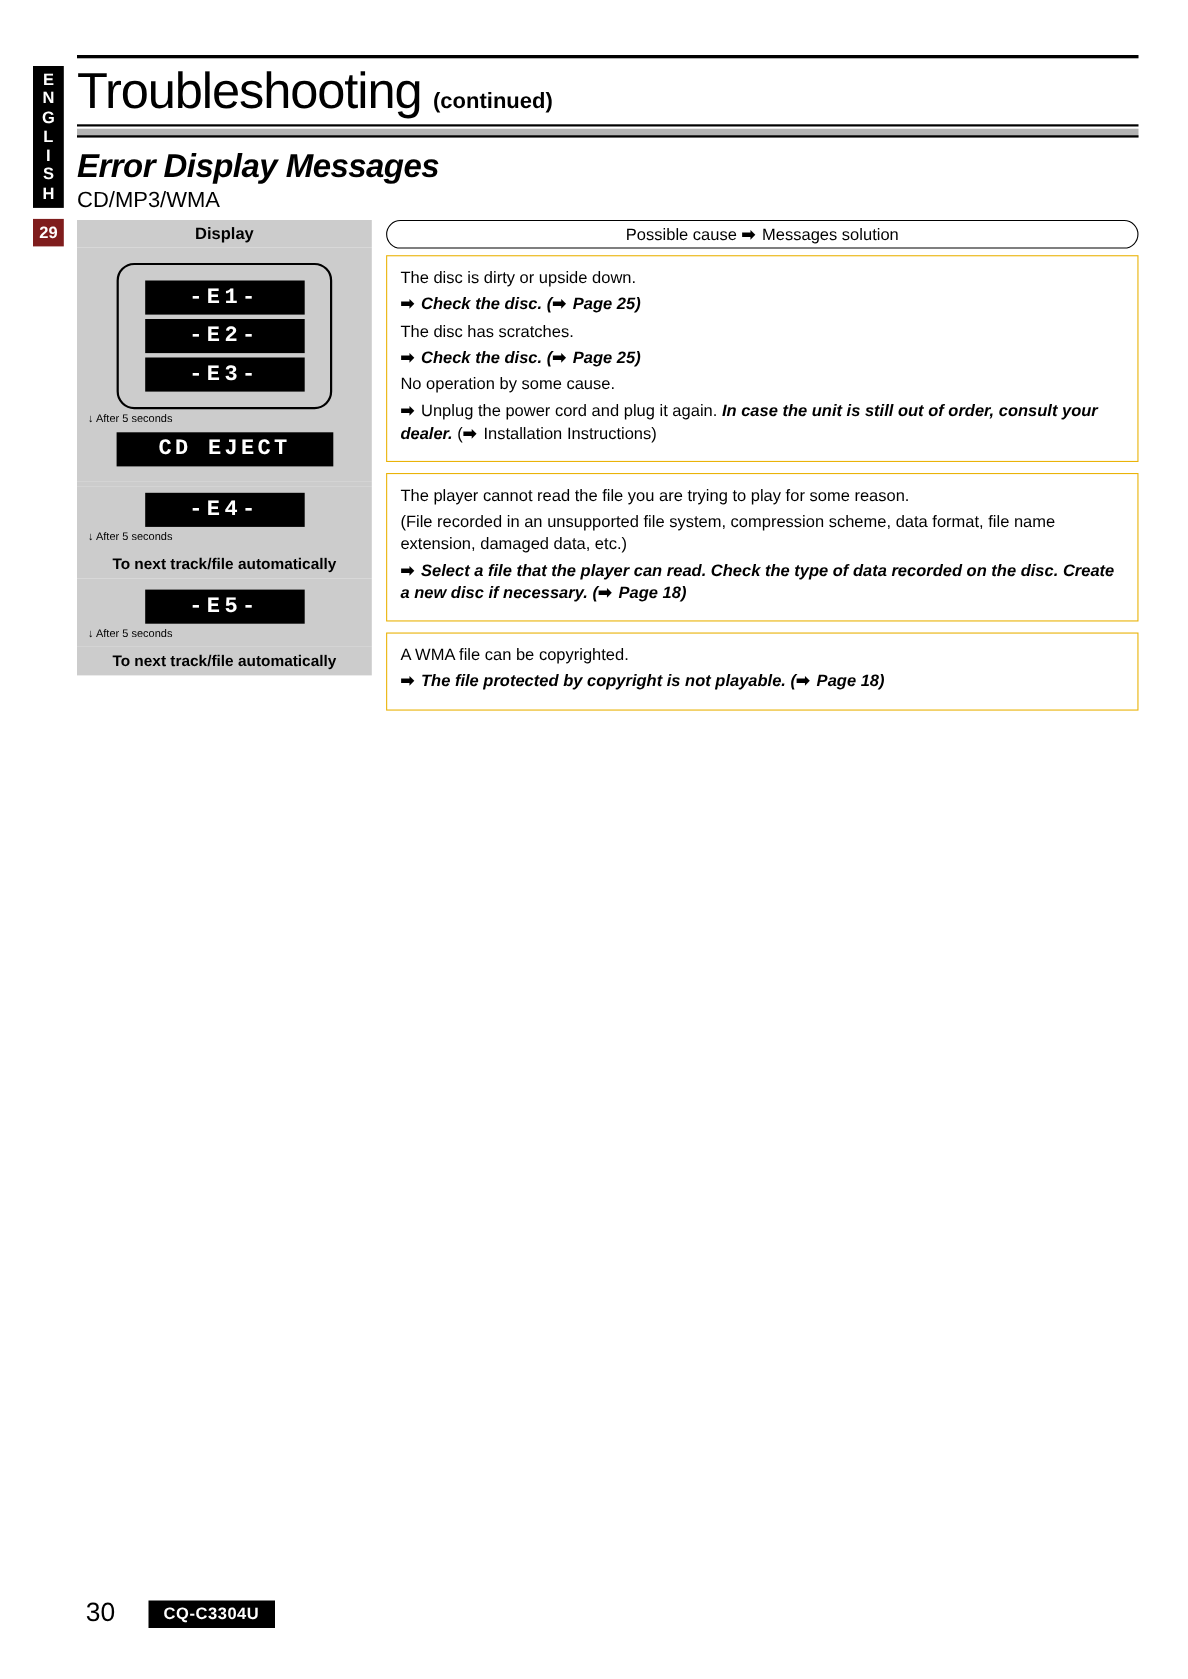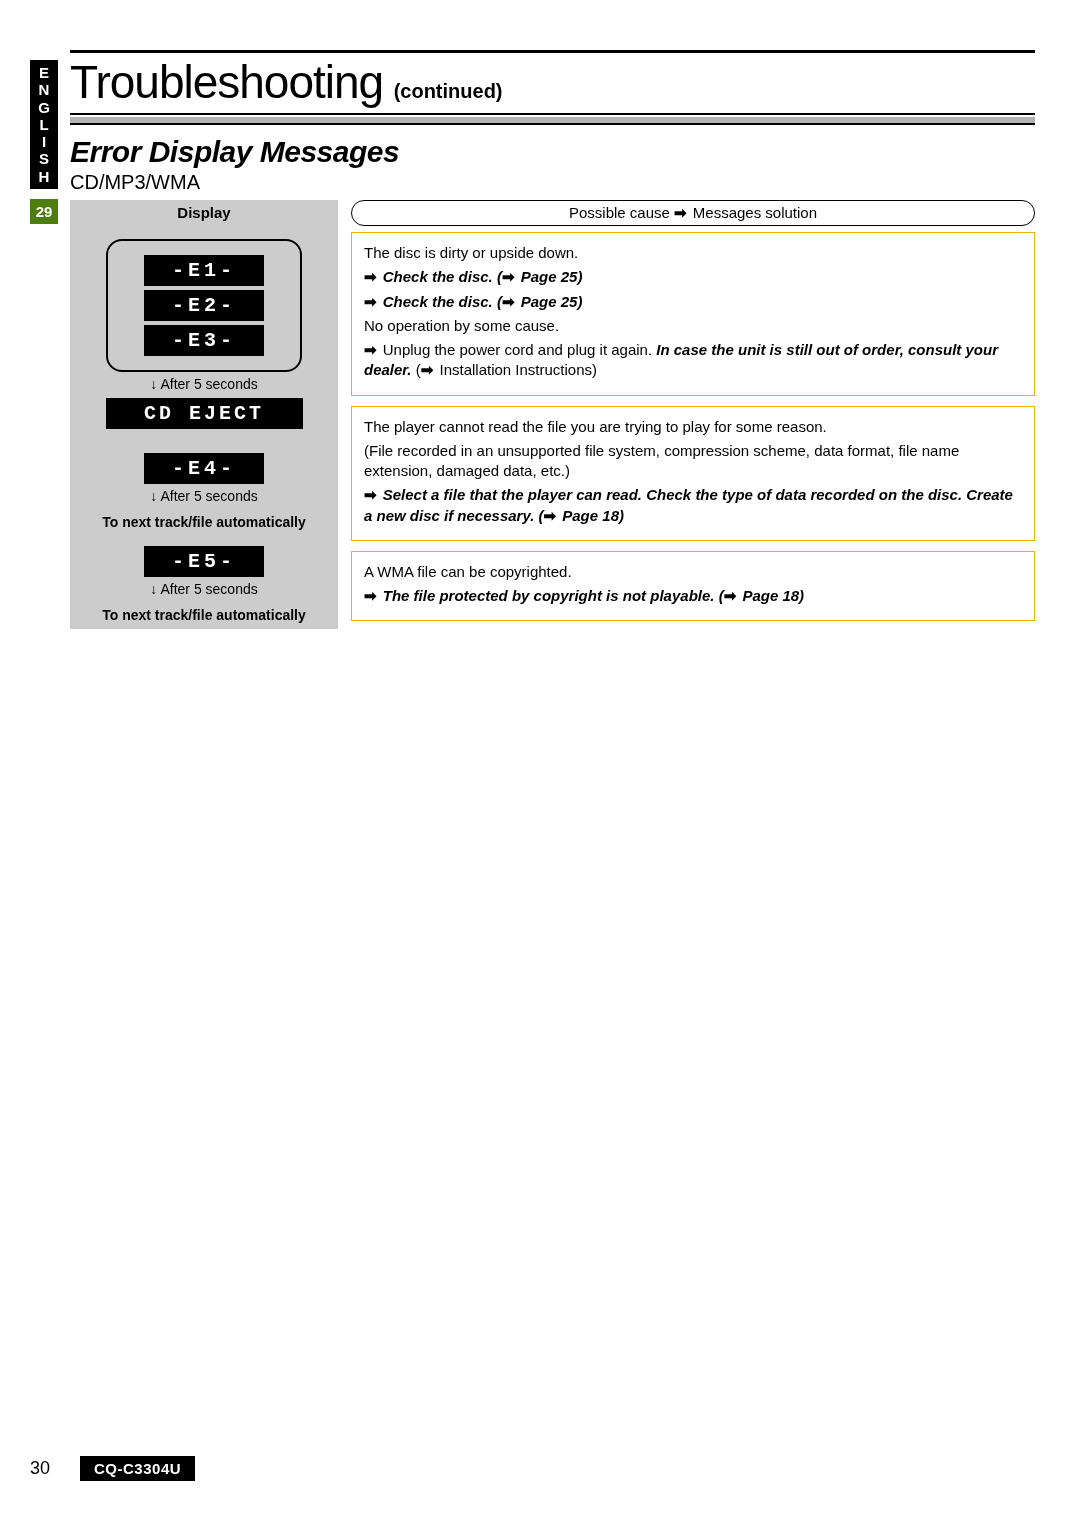--- a/index.html
+++ b/index.html
@@ -21,21 +21,21 @@
     background: #000;
     color: #fff;
     font-weight: bold;
     font-size: 15px;
     text-align: center;
     padding: 4px 0;
     letter-spacing: 0px;
     line-height: 1.15;
   }
   .page-tab {
-    background: #4d7c0f;
+    background: #7f1d1d;
     color: #fff;
     font-weight: bold;
     text-align: center;
     padding: 4px 0;
     margin-top: 10px;
     font-size: 15px;
   }
   .main {
     position: absolute;
     left: 70px;
@@ -122,37 +122,37 @@
     width: 180px;
   }
   .seg {
     background: #000;
     color: #fff;
     font-family: "Courier New", monospace;
     font-size: 20px;
     letter-spacing: 4px;
     padding: 4px 0;
     margin: 4px auto;
-    width: 120px;
+    width: 145px;
     font-weight: bold;
   }
   .seg-wide {
     background: #000;
     color: #fff;
     font-family: "Courier New", monospace;
     font-size: 20px;
     letter-spacing: 3px;
     padding: 4px 6px;
     margin: 6px auto 10px auto;
     width: 185px;
     font-weight: bold;
   }
   .after5 {
-    font-size: 14px;
-    text-align: center;
+    font-size: 10px;
+    text-align: left;
     margin: 2px 0;
   }
   .after5::before {
     content: "↓ ";
   }
   .gray-sep { height: 4px; background: #ccc; }
   .to-next {
     font-weight: bold;
     font-size: 14px;
     text-align: center;
@@ -160,21 +160,21 @@
     background:#ccc;
   }
   .footer {
     position: absolute;
     bottom: 45px;
     left: 30px;
     display: flex;
     align-items: center;
     gap: 30px;
   }
-  .footer .pg { font-size: 18px; }
+  .footer .pg { font-size: 24px; margin-left: 48px; }
   .footer .model {
     background: #000;
     color: #fff;
     font-weight: 900;
     padding: 4px 14px;
     font-size: 15px;
     letter-spacing: 0.5px;
   }
   em.bi { font-style: italic; font-weight: bold; }
   .sol-line { margin: 0 0 4px 0; }
@@ -243,20 +243,21 @@
         <span class="arrow">➡</span>
         <span>Messages solution</span>
       </div>
 
       <div class="box">
         <div class="sol-line">The disc is dirty or upside down.</div>
         <div class="sol-line">
           <span class="arrow">➡</span>
           <em class="bi"><span>Check the disc. (</span></em><span class="arrow">➡</span><em class="bi"><span> Page 25)</span></em>
         </div>
+        <div class="sol-line">The disc has scratches.</div>
         <div class="sol-line">
           <span class="arrow">➡</span>
           <em class="bi"><span>Check the disc. (</span></em><span class="arrow">➡</span><em class="bi"><span> Page 25)</span></em>
         </div>
         <div class="sol-line">No operation by some cause.</div>
         <div class="sol-line">
           <span class="arrow">➡</span>
           <span>Unplug the power cord and plug it again. </span><em class="bi"><span>In case the unit is still out of order, consult your dealer.</span></em><span> (</span><span class="arrow">➡</span><span> Installation Instructions)</span>
         </div>
       </div>

